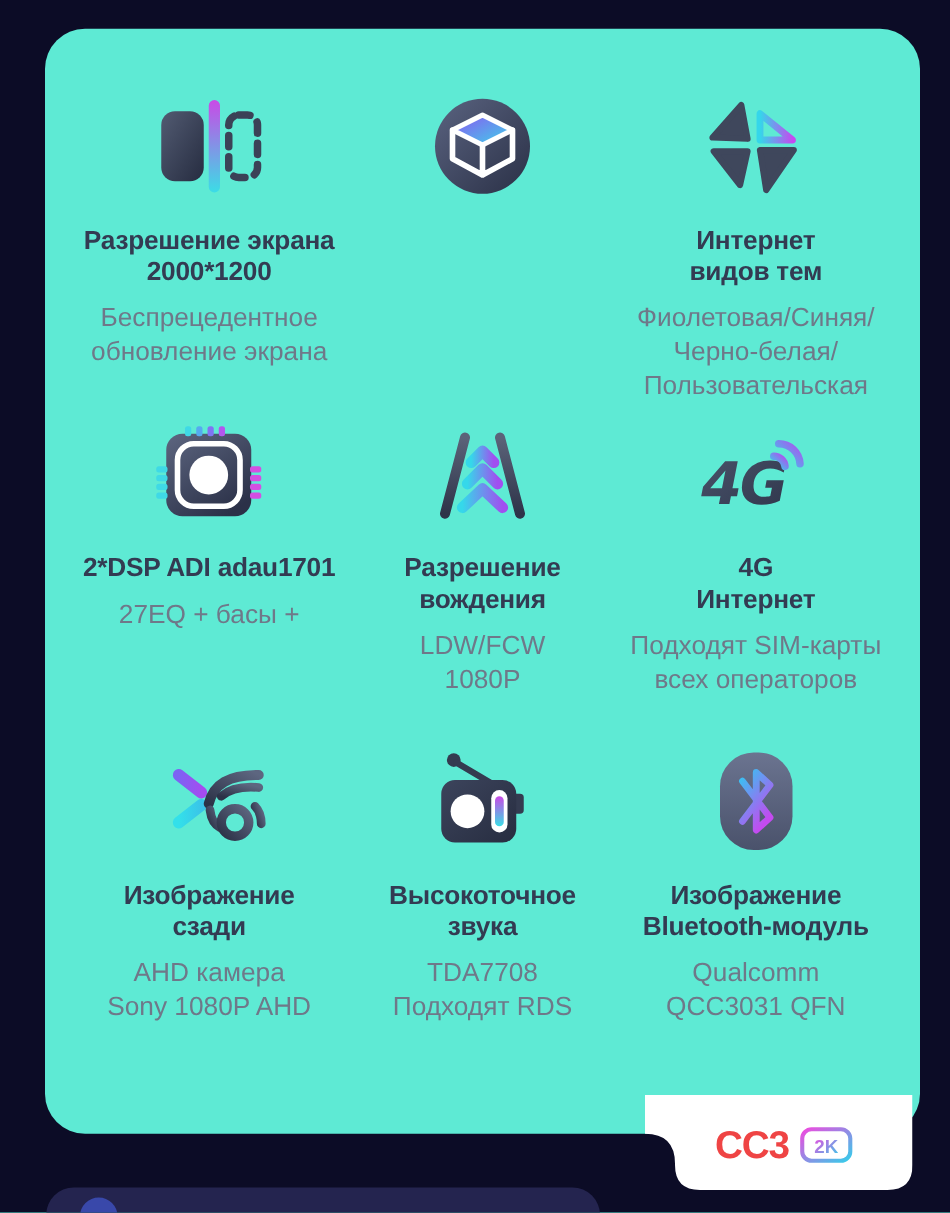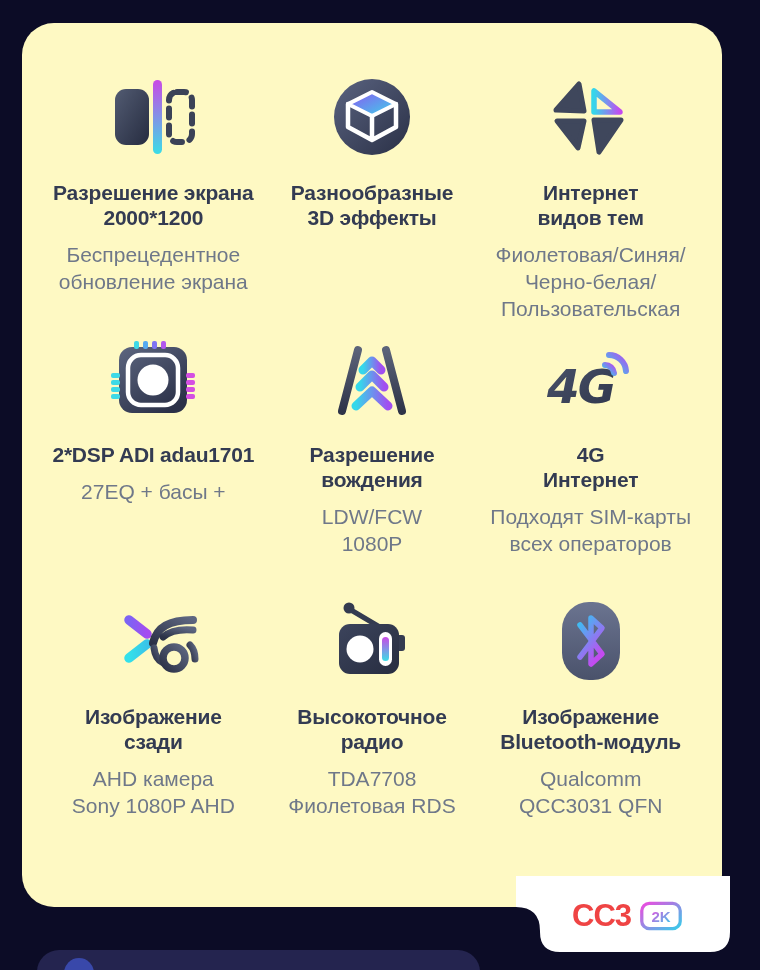--- a/index.html
+++ b/index.html
@@ -2,22 +2,22 @@
 <html><head>
 <meta charset="utf-8">
 <style>
   html,body{margin:0;padding:0;}
   body{
     width:760px;height:970px;position:relative;overflow:hidden;
     background:#0c0c26;
     font-family:"Liberation Sans","DejaVu Sans",sans-serif;
   }
   .card{
-    position:absolute;left:22px;top:23px;width:700px;height:884px;
-    background:#fef9c3;border-radius:32px 32px 32px 32px;
+    position:absolute;left:36px;top:23px;width:700px;height:884px;
+    background:#5eead4;border-radius:32px 32px 32px 32px;
   }
   .grid{
     position:absolute;left:0;top:37px;width:100%;
     display:grid;grid-template-columns:1fr 1fr 1fr;grid-template-rows:repeat(3,262px);
     padding:0 22px;box-sizing:border-box;
   }
   .cell{display:flex;flex-direction:column;align-items:center;text-align:center;}
   .icon-wrap{height:99px;display:flex;align-items:flex-end;justify-content:center;}
   .icon-wrap svg{display:block;}
   .title{
@@ -80,21 +80,20 @@
   <linearGradient id="cu-b" x1="0" y1="0" x2="1" y2="1">
                 <stop offset="0" stop-color="#8d55f2"></stop>
                 <stop offset="1" stop-color="#3bd6e8"></stop>
               </linearGradient>
  </defs>
  <circle cx="50" cy="42" r="38" fill="url(#cu-a)"></circle>
  <path d="M50 17 74 29 50 41 26 29 Z" fill="url(#cu-b)" stroke="#fff" stroke-width="4" stroke-linejoin="round"></path>
  <path d="M26 29 V52 L50 65 74 52 V29 M50 41 V65" fill="none" stroke="#fff" stroke-width="4.5" stroke-linejoin="round" stroke-linecap="round"></path>
 </svg>
         </div>
-        <div class="title"><span>Разнообразные</span><br><span>3D эффекты</span></div>
       </div>
       <div class="cell">
         <div class="icon-wrap">
 <svg width="100" height="84" viewBox="0 0 100 84">
  <defs>
   <linearGradient id="th-a" x1="0" y1="0" x2="1" y2="0">
                 <stop offset="0" stop-color="#35d6ea"></stop>
                 <stop offset="1" stop-color="#c44af0"></stop>
               </linearGradient>
  </defs>
@@ -230,22 +229,22 @@
  </defs>
  <circle cx="27" cy="9" r="5.5" fill="#343b50"></circle>
  <path d="M29 11 L56 27" stroke="#343b50" stroke-width="5" stroke-linecap="round"></path>
  <rect x="72" y="36" width="11" height="16" rx="3" fill="#343b50"></rect>
  <rect x="17" y="25" width="60" height="50" rx="11" fill="url(#ra-a)"></rect>
  <circle cx="38" cy="50" r="13.5" fill="#fff"></circle>
  <rect x="57" y="33" width="13" height="34" rx="6.5" fill="#fff"></rect>
  <rect x="60" y="38" width="7" height="24" rx="3.5" fill="url(#ra-b)"></rect>
 </svg>
         </div>
-        <div class="title"><span>Высокоточное</span><br><span>радио</span></div>
-        <div class="subtitle"><span>TDA7708</span><br><span>Фиолетовая RDS</span></div>
+        <div class="title"><span>Высокоточное</span><br><span>звука</span></div>
+        <div class="subtitle"><span>TDA7708</span><br><span>Подходят RDS</span></div>
       </div>
       <div class="cell">
         <div class="icon-wrap">
 <svg width="100" height="84" viewBox="0 0 100 84">
  <defs>
   <linearGradient id="bt-a" x1="0" y1="0" x2="0" y2="1">
                 <stop offset="0" stop-color="#6b7490"></stop>
                 <stop offset="1" stop-color="#4a526b"></stop>
               </linearGradient>
   <linearGradient id="bt-b" x1="0" y1="0" x2="0.6" y2="1">

